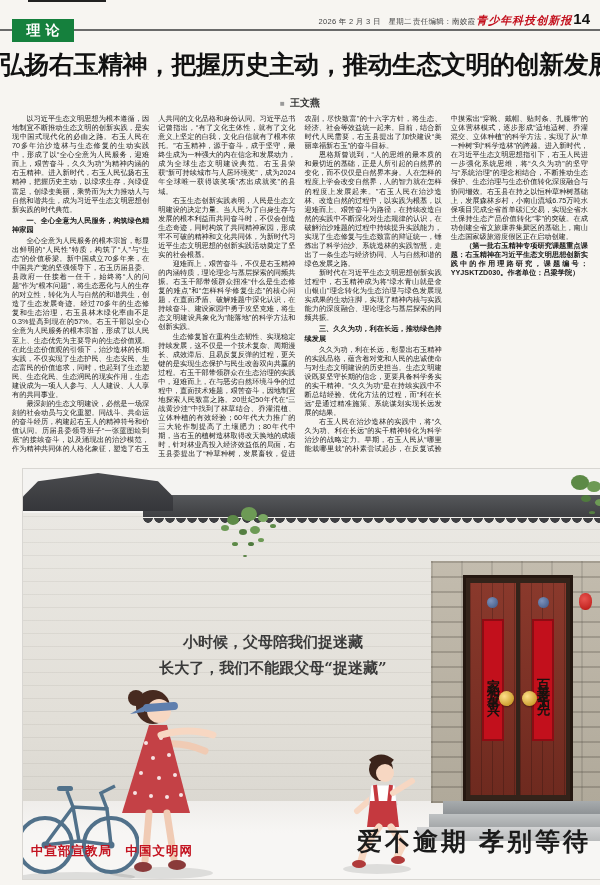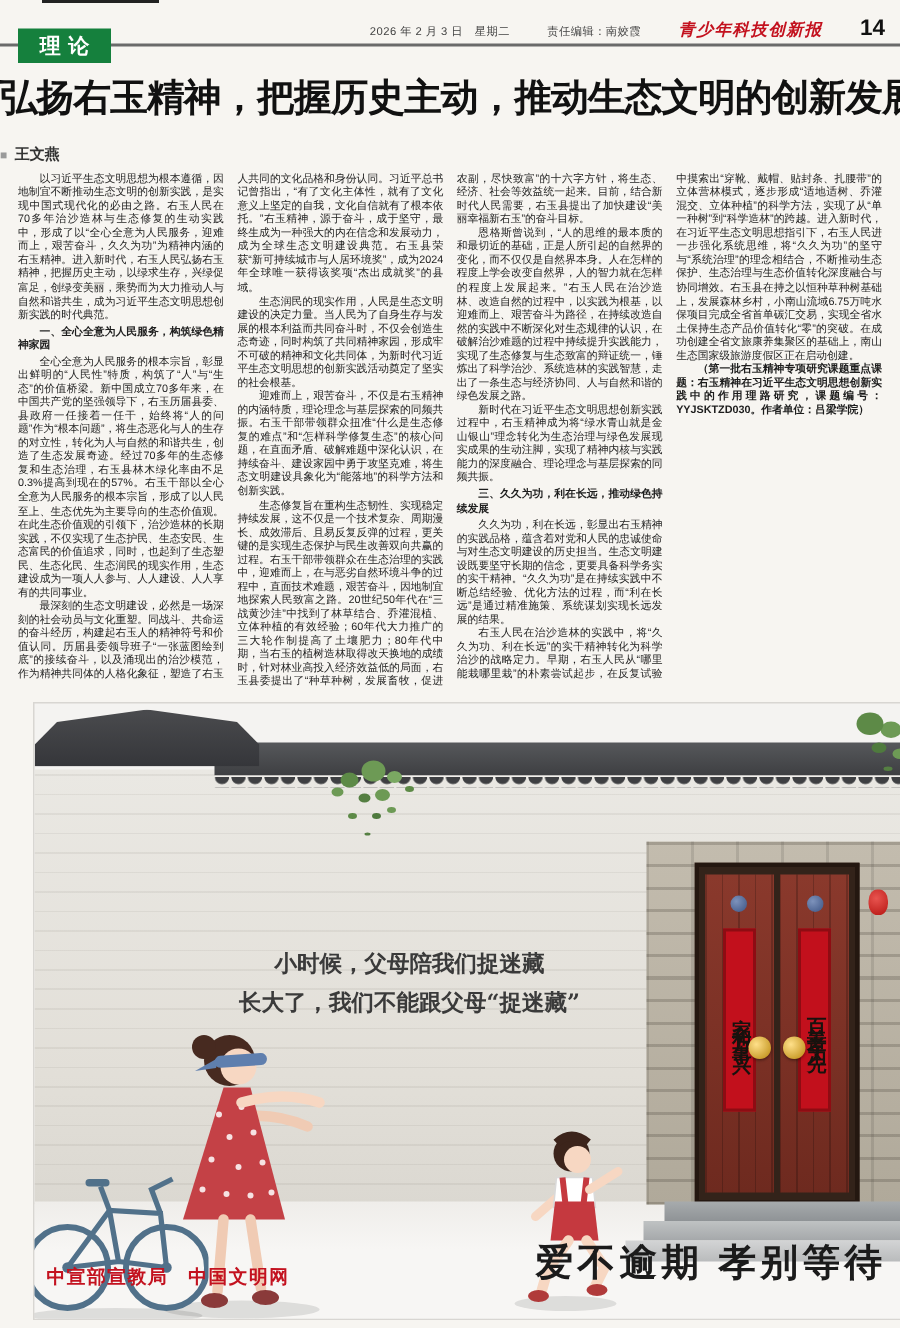--- a/index.html
+++ b/index.html
@@ -4,36 +4,36 @@
 <style>
   html,body{margin:0;padding:0;}
   body{
     width:600px;height:885px;position:relative;overflow:hidden;
     background:#f7f5f1;
     font-family:"Liberation Sans",sans-serif;
     color:#1c1c1c;
   }
   
   .scan-mark{position:absolute;left:28px;top:0;width:78px;height:2px;background:#222;}
-  .masthead{position:absolute;top:10px;right:10px;display:flex;align-items:baseline;gap:25px;}
+  .masthead{position:absolute;top:10px;right:10px;display:flex;align-items:baseline;gap:1px;}
   .masthead .meta{font-size:7.5px;color:#444;letter-spacing:.3px;}
   .masthead .brand{font-size:11px;font-weight:bold;font-style:italic;color:#c3111e;font-family:"DejaVu Serif",serif;letter-spacing:1px;}
   .masthead .pageno{font-size:15px;font-weight:bold;color:#111;}
   .rule{position:absolute;left:0;top:29px;width:600px;height:2px;background:#6a6a6a;}
   .section-box{
     position:absolute;left:12px;top:19px;width:62px;height:23px;background:#15803d;
     color:#fff;font-size:14px;font-weight:bold;letter-spacing:5px;
     display:flex;align-items:center;justify-content:center;padding-left:5px;box-sizing:border-box;
   }
   
   .headline{
     position:absolute;left:0;top:48px;width:600px;text-align:center;
     font-size:25px;font-weight:900;letter-spacing:-.5px;color:#111;white-space:nowrap;
   }
-  .byline{position:absolute;left:0;top:96px;width:600px;font-size:10px;font-weight:bold;color:#333;}
+  .byline{position:absolute;left:0;top:96px;width:600px;text-align:center;font-size:10px;font-weight:bold;color:#333;}
   .byline .bullet{color:#9a9a9a;font-size:8px;margin-right:5px;}
   
   .article{
     position:absolute;left:12px;top:114px;width:576px;height:348px;overflow:hidden;
     column-count:4;column-gap:9px;column-fill:auto;
     font-size:7.2px;line-height:1.26;text-align:justify;color:#1d1d1d;
   }
   .article p{margin:0;text-indent:2em;}
   .article p.subhead{font-weight:bold;margin:2px 0;}
   .article p.note{font-weight:bold;}
@@ -149,21 +149,21 @@
 <div class="headline">弘扬右玉精神，把握历史主动，推动生态文明的创新发展</div>
 <div class="byline">
   <span class="bullet">■</span><span>王文燕</span>
 </div>
 
 <div class="article">
   <p>以习近平生态文明思想为根本遵循，因地制宜不断推动生态文明的创新实践，是实现中国式现代化的必由之路。右玉人民在70多年治沙造林与生态修复的生动实践中，形成了以“全心全意为人民服务，迎难而上，艰苦奋斗，久久为功”为精神内涵的右玉精神。进入新时代，右玉人民弘扬右玉精神，把握历史主动，以绿求生存，兴绿促富足，创绿变美丽，乘势而为大力推动人与自然和谐共生，成为习近平生态文明思想创新实践的时代典范。</p>
   <p class="subhead">一、全心全意为人民服务，构筑绿色精神家园</p>
   <p>全心全意为人民服务的根本宗旨，彰显出鲜明的“人民性”特质，构筑了“人”与“生态”的价值桥梁。新中国成立70多年来，在中国共产党的坚强领导下，右玉历届县委、县政府一任接着一任干，始终将“人的问题”作为“根本问题”，将生态恶化与人的生存的对立性，转化为人与自然的和谐共生，创造了生态发展奇迹。经过70多年的生态修复和生态治理，右玉县林木绿化率由不足0.3%提高到现在的57%。右玉干部以全心全意为人民服务的根本宗旨，形成了以人民至上、生态优先为主要导向的生态价值观。在此生态价值观的引领下，治沙造林的长期实践，不仅实现了生态护民、生态安民、生态富民的价值追求，同时，也起到了生态塑民、生态化民、生态润民的现实作用，生态建设成为一项人人参与、人人建设、人人享有的共同事业。</p>
   <p>最深刻的生态文明建设，必然是一场深刻的社会动员与文化重塑。同战斗、共命运的奋斗经历，构建起右玉人的精神符号和价值认同。历届县委领导班子“一张蓝图绘到底”的接续奋斗，以及涌现出的治沙模范，作为精神共同体的人格化象征，塑造了右玉人共同的文化品格和身份认同。习近平总书记曾指出，“有了文化主体性，就有了文化意义上坚定的自我，文化自信就有了根本依托。”右玉精神，源于奋斗，成于坚守，最终生成为一种强大的内在信念和发展动力，成为全球生态文明建设典范。右玉县荣获“新可持续城市与人居环境奖”，成为2024年全球唯一获得该奖项“杰出成就奖”的县域。</p>
-  <p>生态润民的现实作用，人民是生态文明建设的决定力量。当人民为了自身生存与发展的根本利益而共同奋斗时，不仅会创造生态奇迹，同时构筑了共同精神家园，形成牢不可破的精神和文化共同体，为新时代习近平生态文明思想的创新实践活动奠定了坚实的社会根基。</p>
+  <p>右玉生态创新实践表明，人民是生态文明建设的决定力量。当人民为了自身生存与发展的根本利益而共同奋斗时，不仅会创造生态奇迹，同时构筑了共同精神家园，形成牢不可破的精神和文化共同体，为新时代习近平生态文明思想的创新实践活动奠定了坚实的社会根基。</p>
   <p>迎难而上，艰苦奋斗，不仅是右玉精神的内涵特质，理论理念与基层探索的同频共振。右玉干部带领群众扭准“什么是生态修复的难点”和“怎样科学修复生态”的核心问题，在直面矛盾、破解难题中深化认识，在持续奋斗、建设家园中勇于攻坚克难，将生态文明建设具象化为“能落地”的科学方法和创新实践。</p>
   <p>生态修复旨在重构生态韧性、实现稳定持续发展，这不仅是一个技术复杂、周期漫长、成效滞后、且易反复反弹的过程，更关键的是实现生态保护与民生改善双向共赢的过程。右玉干部带领群众在生态治理的实践中，迎难而上，在与恶劣自然环境斗争的过程中，直面技术难题，艰苦奋斗，因地制宜地探索人民致富之路。20世纪50年代在“三战黄沙洼”中找到了林草结合、乔灌混植、立体种植的有效经验；60年代大力推广的三大轮作制提高了土壤肥力；80年代中期，当右玉的植树造林取得改天换地的成绩时，针对林业高投入经济效益低的局面，右玉县委提出了“种草种树，发展畜牧，促进农副，尽快致富”的十六字方针，将生态、经济、社会等效益统一起来。目前，结合新时代人民需要，右玉县提出了加快建设“美丽幸福新右玉”的奋斗目标。</p>
   <p>恩格斯曾说到，“人的思维的最本质的和最切近的基础，正是人所引起的自然界的变化，而不仅仅是自然界本身。人在怎样的程度上学会改变自然界，人的智力就在怎样的程度上发展起来。”右玉人民在治沙造林、改造自然的过程中，以实践为根基，以迎难而上、艰苦奋斗为路径，在持续改造自然的实践中不断深化对生态规律的认识，在破解治沙难题的过程中持续提升实践能力，实现了生态修复与生态致富的辩证统一，锤炼出了科学治沙、系统造林的实践智慧，走出了一条生态与经济协同、人与自然和谐的绿色发展之路。</p>
   <p>新时代在习近平生态文明思想创新实践过程中，右玉精神成为将“绿水青山就是金山银山”理念转化为生态治理与绿色发展现实成果的生动注脚，实现了精神内核与实践能力的深度融合、理论理念与基层探索的同频共振。</p>
   <p class="subhead">三、久久为功，利在长远，推动绿色持续发展</p>
   <p>久久为功，利在长远，彰显出右玉精神的实践品格，蕴含着对党和人民的忠诚使命与对生态文明建设的历史担当。生态文明建设既要坚守长期的信念，更要具备科学务实的实干精神。“久久为功”是在持续实践中不断总结经验、优化方法的过程，而“利在长远”是通过精准施策、系统谋划实现长远发展的结果。</p>
   <p>右玉人民在治沙造林的实践中，将“久久为功、利在长远”的实干精神转化为科学治沙的战略定力。早期，右玉人民从“哪里能栽哪里栽”的朴素尝试起步，在反复试验中摸索出“穿靴、戴帽、贴封条、扎腰带”的立体营林模式，逐步形成“适地适树、乔灌混交、立体种植”的科学方法，实现了从“单一种树”到“科学造林”的跨越。进入新时代，在习近平生态文明思想指引下，右玉人民进一步强化系统思维，将“久久为功”的坚守与“系统治理”的理念相结合，不断推动生态保护、生态治理与生态价值转化深度融合与协同增效。右玉县在持之以恒种草种树基础上，发展森林乡村，小南山流域6.75万吨水保项目完成全省首单碳汇交易，实现全省水土保持生态产品价值转化“零”的突破。在成功创建全省文旅康养集聚区的基础上，南山生态国家级旅游度假区正在启动创建。</p>
   <p class="note">（第一批右玉精神专项研究课题重点课题：右玉精神在习近平生态文明思想创新实践中的作用理路研究，课题编号：YYJSKTZD030。作者单位：吕梁学院）</p>
 </div>
 

